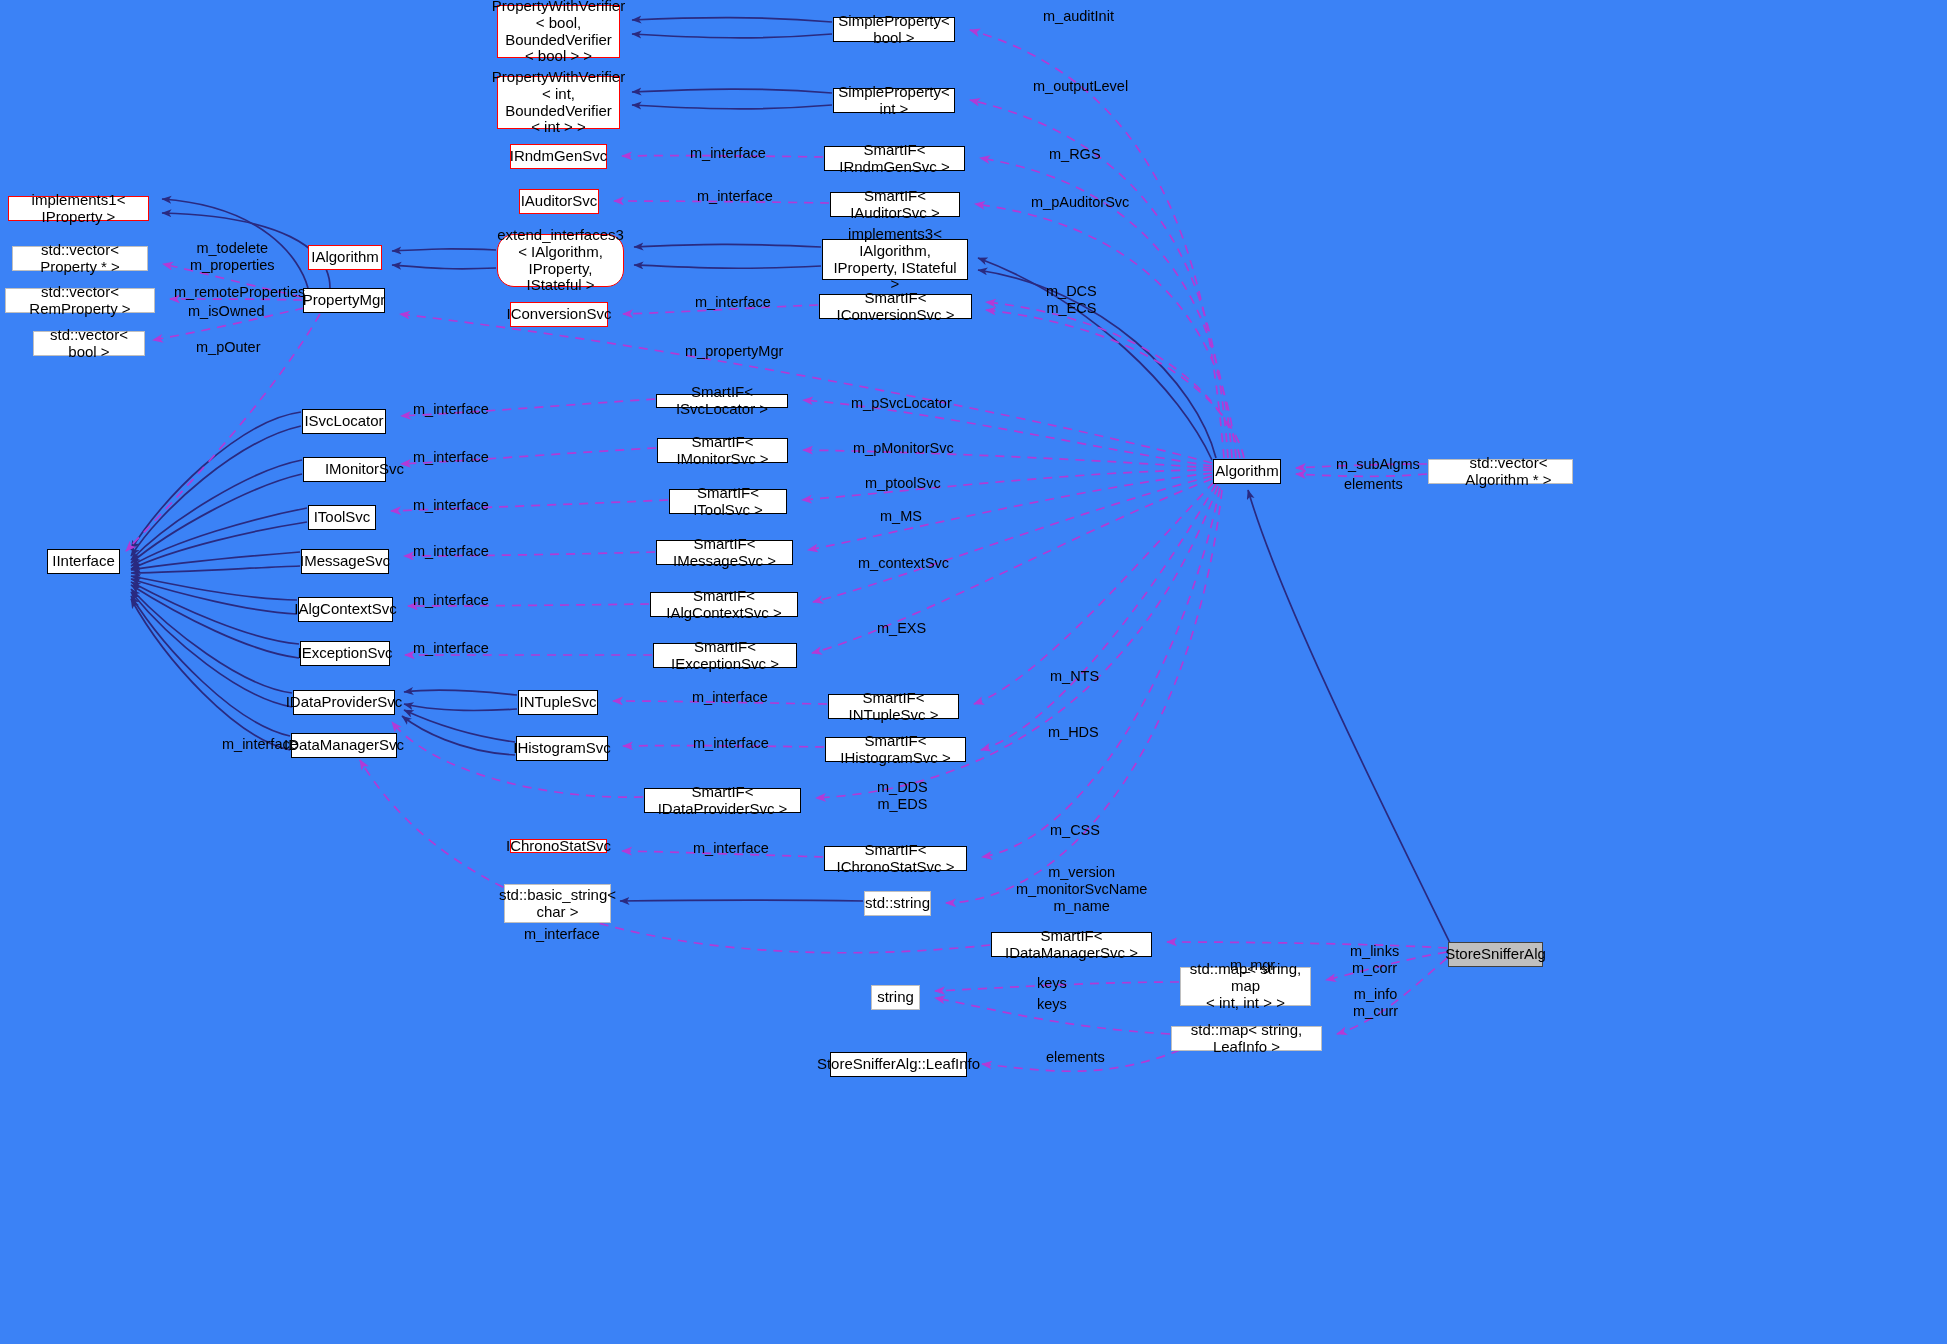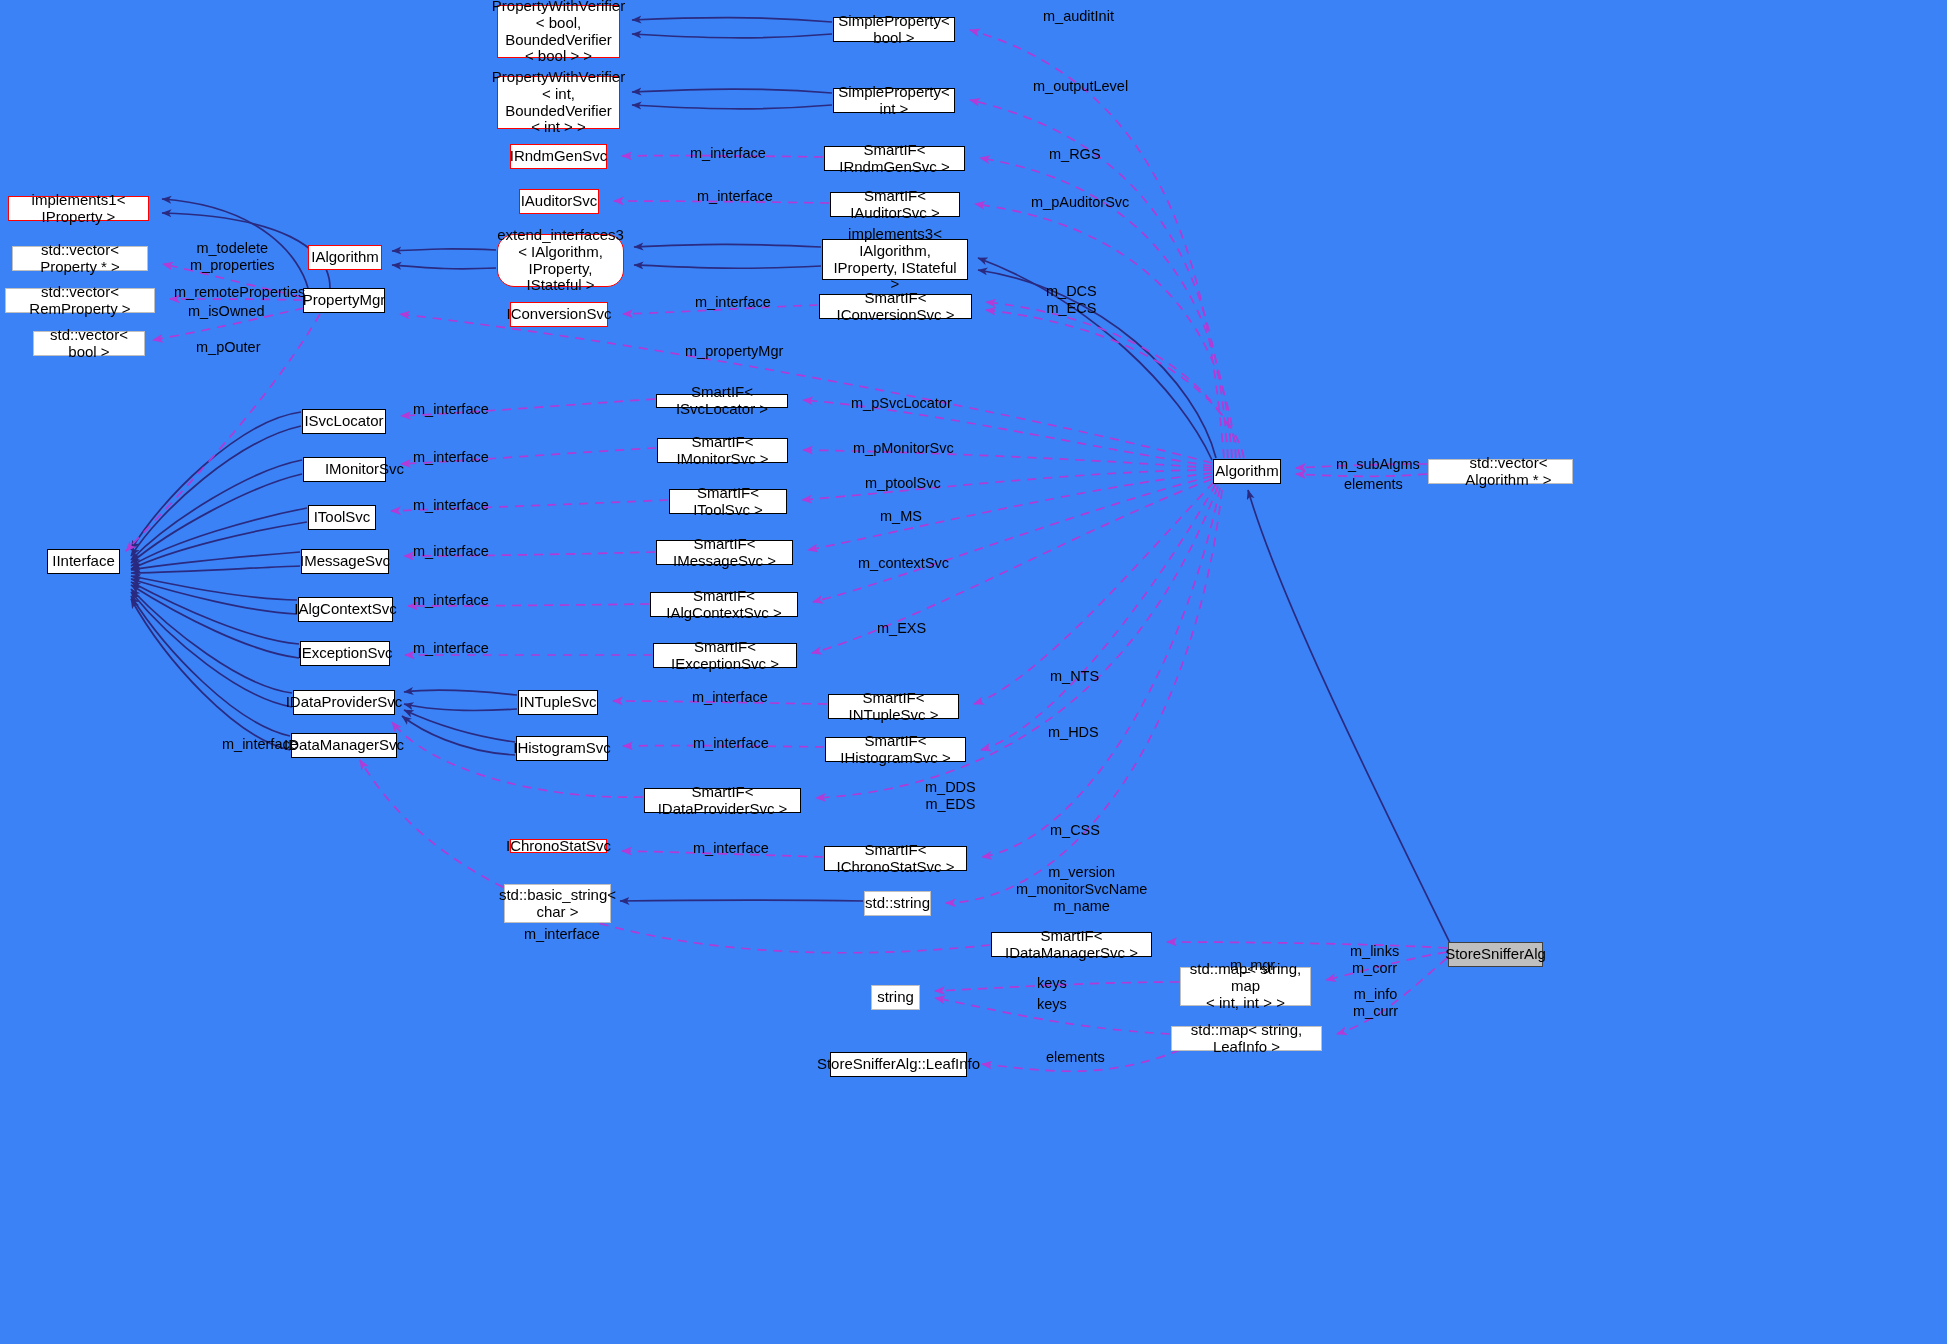--- a/index.html
+++ b/index.html
@@ -279,21 +279,21 @@
       <div class="elabel" style="left: 880px; top: 508px;">m_MS</div>
       <div class="elabel" style="left: 413px; top: 592px;">m_interface</div>
       <div class="elabel" style="left: 858px; top: 555px;">m_contextSvc</div>
       <div class="elabel" style="left: 413px; top: 640px;">m_interface</div>
       <div class="elabel" style="left: 877px; top: 620px;">m_EXS</div>
       <div class="elabel" style="left: 692px; top: 689px;">m_interface</div>
       <div class="elabel" style="left: 1050px; top: 668px;">m_NTS</div>
       <div class="elabel" style="left: 693px; top: 735px;">m_interface</div>
       <div class="elabel" style="left: 222px; top: 736px;">m_interface</div>
       <div class="elabel" style="left: 1048px; top: 724px;">m_HDS</div>
-      <div class="elabel" style="left: 877px; top: 779px; margin-left: 48px;">m_DDS
+      <div class="elabel" style="left: 877px; top: 779px;">m_DDS
 m_EDS</div>
       <div class="elabel" style="left: 693px; top: 840px;">m_interface</div>
       <div class="elabel" style="left: 1050px; top: 822px;">m_CSS</div>
       <div class="elabel" style="left: 1016px; top: 864px;">m_version
 m_monitorSvcName
 m_name</div>
       <div class="elabel" style="left: 524px; top: 926px;">m_interface</div>
       <div class="elabel" style="left: 1230px; top: 929px; margin-top: 28px;">m_mgr</div>
       <div class="elabel" style="left: 1350px; top: 943px;">m_links
 m_corr</div>

